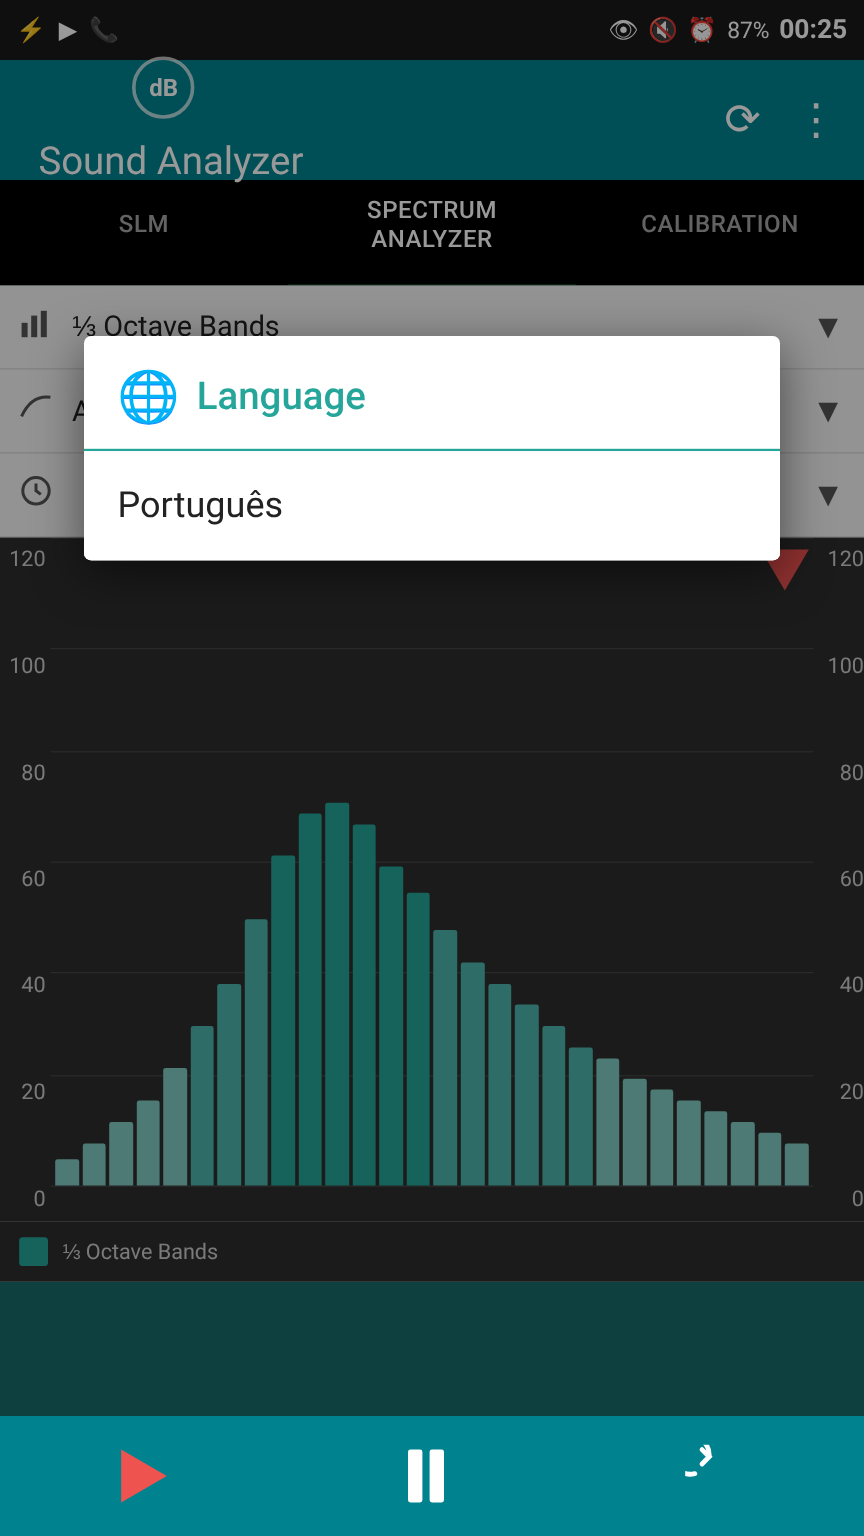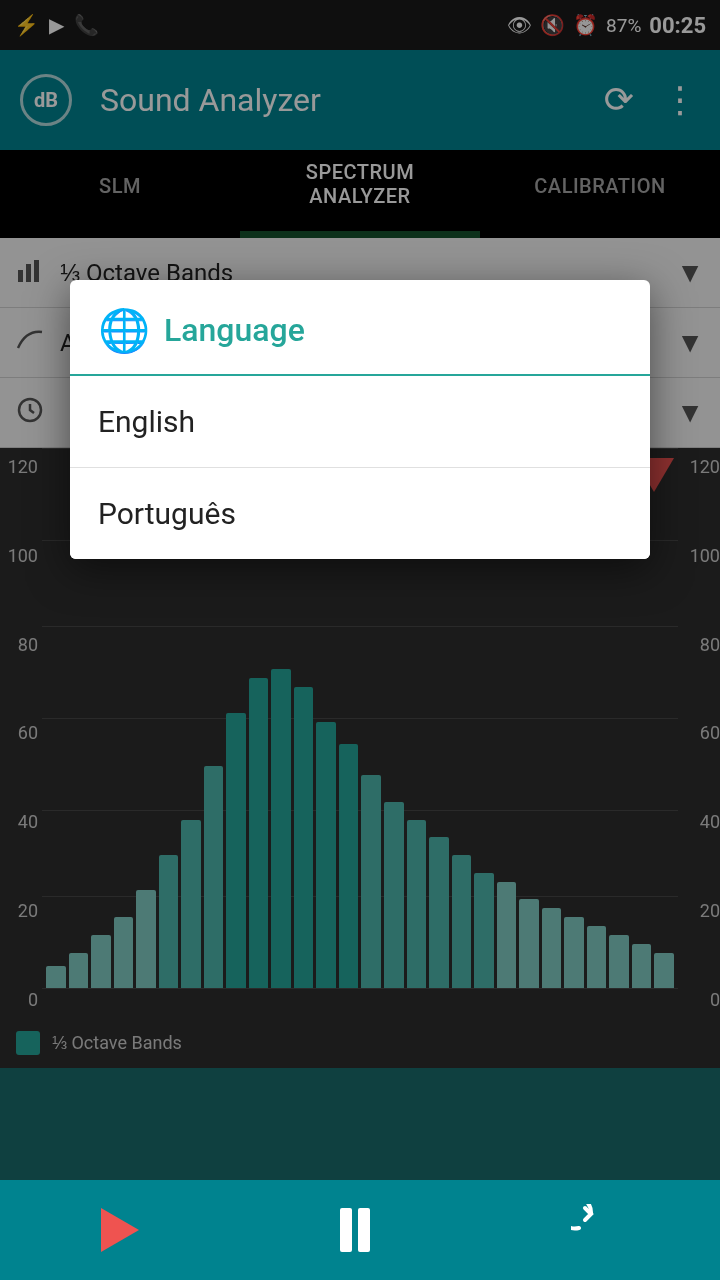--- a/index.html
+++ b/index.html
@@ -31,21 +31,21 @@
     
     #app-bar {
       width: 720px;
       height: 100px;
       background: #00838f;
       display: flex;
       align-items: center;
       padding: 0 20px;
       justify-content: space-between;
     }
-    .app-bar-left { display: flex; align-items: center; gap: 16px; }
+    .app-bar-left { display: flex; align-items: center; gap: 16px; flex-direction: column; }
     .app-logo {
       width: 52px; height: 52px;
       border: 3px solid rgba(255,255,255,0.7);
       border-radius: 50%;
       display: flex; align-items: center; justify-content: center;
       color: #fff; font-size: 20px; font-weight: bold;
     }
     .app-title { color: #fff; font-size: 32px; font-weight: 400; margin-left: 12px; }
     .app-bar-right { display: flex; align-items: center; gap: 28px; }
     .icon-btn { color: #fff; font-size: 32px; cursor: pointer; }
@@ -67,21 +67,21 @@
       letter-spacing: 0.5px;
       cursor: pointer;
       text-align: center;
       line-height: 1.2;
       padding-bottom: 14px;
       border-bottom: 3px solid transparent;
       text-transform: uppercase;
     }
     .tab.active {
       color: #fff;
-      border-bottom: 7px solid #14532d;
+      border-bottom: 1px solid #14532d;
     }
 
     
     #main-content {
       width: 720px;
       background: #e0e0e0;
       position: relative;
     }
 
     
@@ -416,23 +416,20 @@
 
 </div>
 
 <div id="dialog-overlay">
   <div id="language-dialog">
     <div class="dialog-header">
       <span class="globe-icon">🌐</span>
       <span class="dialog-title">Language</span>
     </div>
     <div class="language-option">
-      <span>English</span>
-    </div>
-    <div class="language-option">
       <span>Português</span>
     </div>
   </div>
 </div>
 
 <div id="bottom-bar">
   <div>
     <div class="play-icon"></div>
   </div>
   <div style="color:#fff; font-size:44px; display:flex; gap:6px;">

